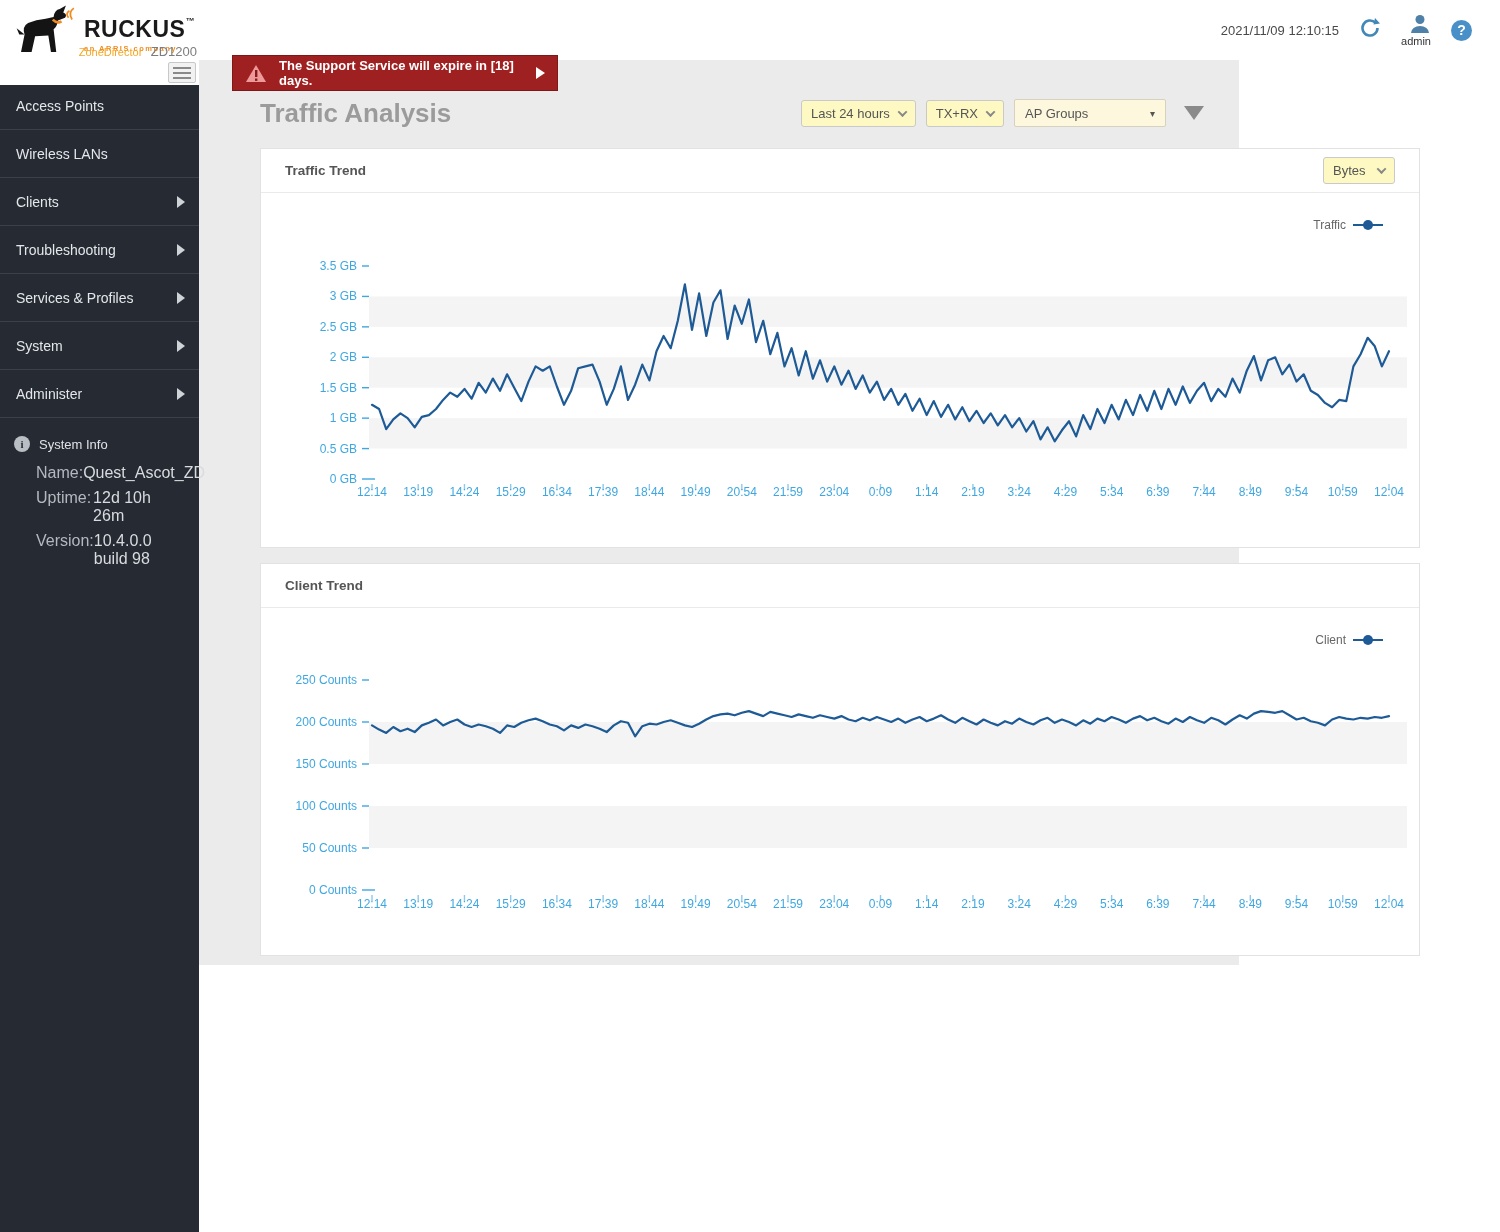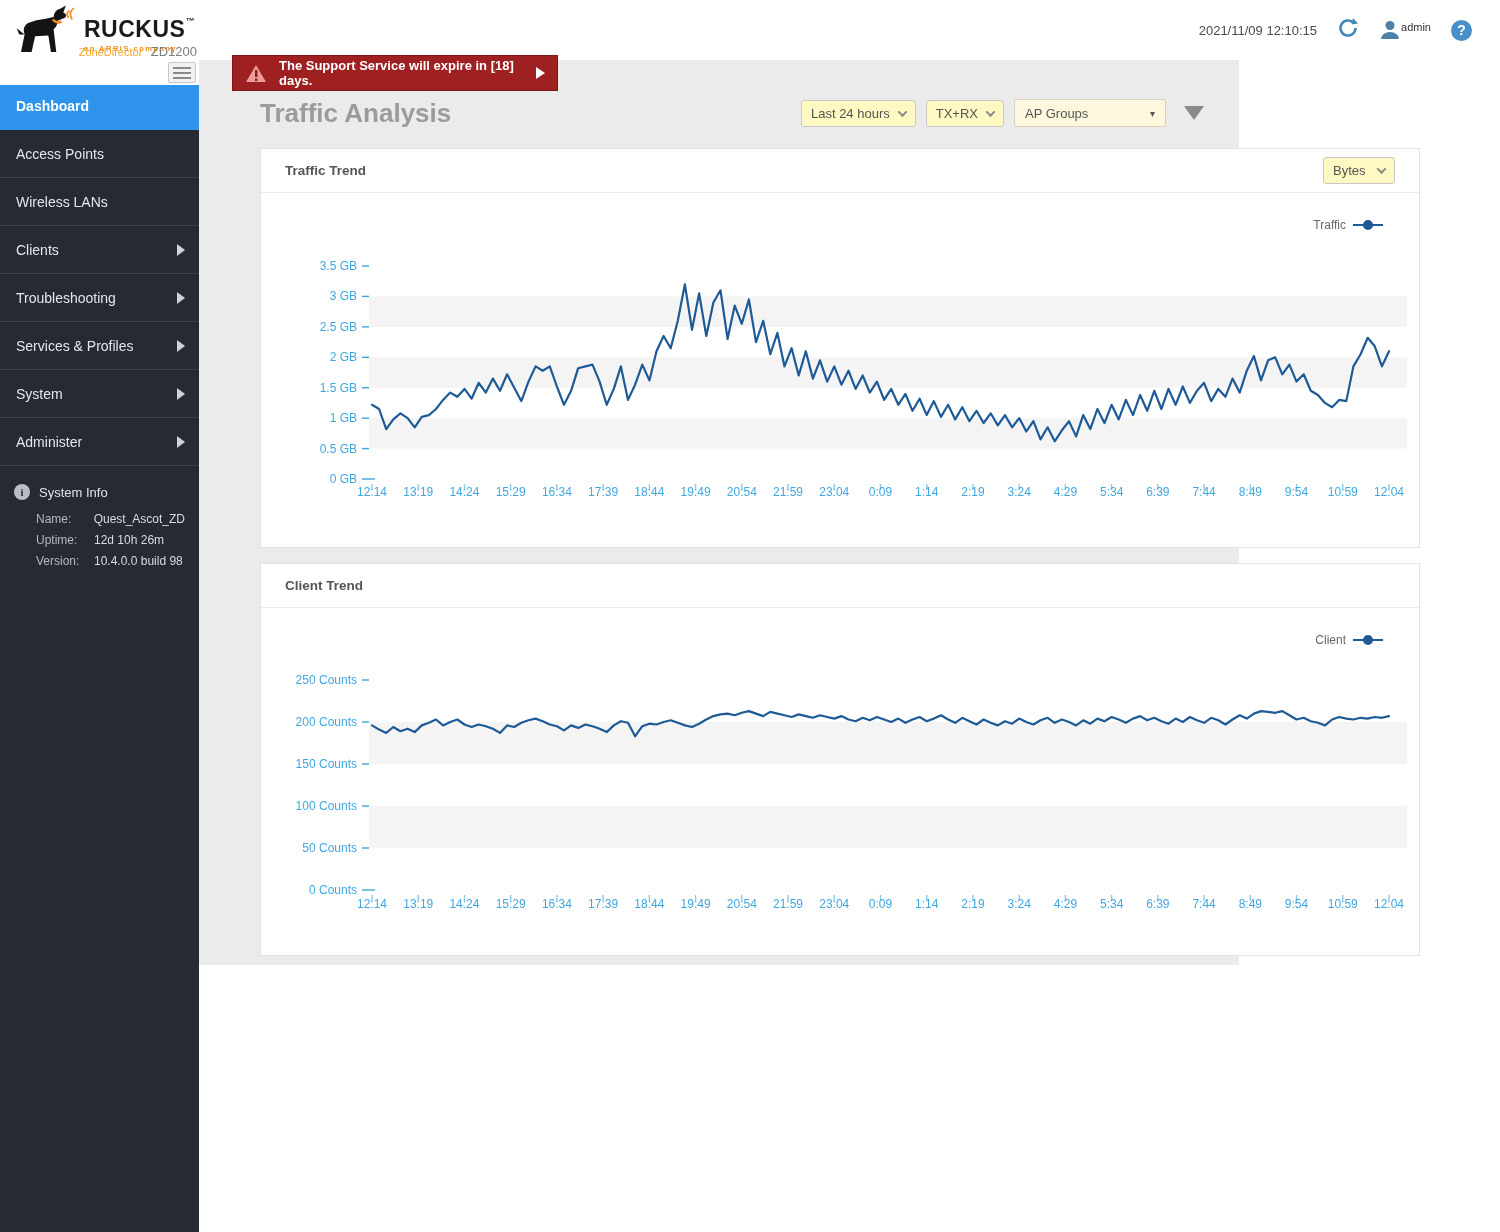--- a/index.html
+++ b/index.html
@@ -20,33 +20,33 @@
   .hamburger { position:absolute; right:3px; bottom:2px; width:28px; height:21px; background:#f2f2f2; border:1px solid #c8c8c8; border-radius:2px; display:flex; flex-direction:column; justify-content:center; gap:3px; padding:0 4px; cursor:pointer; }
   .hamburger span { display:block; height:2px; background:#8a8a8a; }
 
   .alert-banner { position:absolute; left:232px; top:15px; width:326px; height:36px; background:#9e2020; border:1px solid #7f1717; display:flex; align-items:center; padding:0 12px; cursor:pointer;margin-top:40px; }
   .alert-text { color:#fff; font-size:13px; font-weight:bold; margin-left:12px; flex:1; }
   .alert-arrow { width:0; height:0; border-top:6px solid transparent; border-bottom:6px solid transparent; border-left:9px solid #fff; margin-left:8px; }
 
   .header-right { position:absolute; right:28px; top:0; height:60px; display:flex; align-items:center; gap:20px; }
   .datetime { font-size:13px; color:#4a4a4a; }
   .refresh-btn, .help-btn { cursor:pointer; }
-  .admin-block { display:flex; flex-direction:row; align-items:flex-start; cursor:pointer; }
+  .admin-block { display:flex; flex-direction:column; align-items:flex-end; cursor:pointer; }
   .admin-label { font-size:11px; color:#333; margin-top:1px; }
   .help-btn { width:21px; height:21px; border-radius:50%; background:#4a90c8; color:#fff; font-size:14px; font-weight:bold; display:flex; align-items:center; justify-content:center; }
 
   
   .sidebar { position:absolute; left:0; top:82px; width:199px; height:1150px; background:#262b33; z-index:4; }
   .nav-item { height:48px; display:flex; align-items:center; padding:0 16px; color:#e3e6ea; font-size:14px; border-bottom:1px solid #3a414b; cursor:pointer; position:relative; }
   .nav-item.active { background:#2e93ea; color:#fff; font-weight:bold; border-bottom:1px solid #2e93ea; }
   .nav-caret { position:absolute; right:14px; width:0; height:0; border-top:6px solid transparent; border-bottom:6px solid transparent; border-left:8px solid #cfd3d8; }
   .sysinfo { margin-top:18px; padding:0 14px; color:#c6cad0; }
   .sysinfo-head { display:flex; align-items:center; gap:9px; font-size:13px; color:#dfe2e6; }
   .info-icon { width:16px; height:16px; border-radius:50%; background:#b9bec5; color:#262b33; font-size:11px; font-weight:bold; font-family:"Liberation Serif", serif; display:flex; align-items:center; justify-content:center; }
-  .sysinfo-rows { margin:12px 0 0 22px; font-size:12px; }
+  .sysinfo-rows { margin:12px 0 0 22px; font-size:16px; }
   .sysinfo-row { display:flex; margin-bottom:7px; }
   .sysinfo-label { width:58px; color:#b4b9c0; }
   .sysinfo-value { color:#d8dbdf; }
 
   
   .content { position:absolute; left:199px; top:60px; width:1040px; height:905px; background:#ebebeb; padding:30px 35px 0 61px; }
   .title-row { display:flex; align-items:center; height:46px; margin-bottom:12px; }
   .page-title { font-size:26px; font-weight:bold; color:#9b9b9b; flex:1; }
   .filters { display:flex; align-items:center; gap:10px; }
   .select-box { background:#fef9c3; border:1px solid #c9c9c9; border-radius:3px; height:27px; display:flex; align-items:center; padding:0 9px; font-size:13px; color:#555; cursor:pointer; gap:9px; }
@@ -115,23 +115,20 @@
     <span class="product-model">ZD1200</span>
   </div>
   <div class="hamburger">
     <span></span>
       <span></span>
       <span></span>
   </div>
 </div>
 
 <div class="sidebar">
-  <div class="nav-item active">
-      <span>Dashboard</span>
-    </div>
   <div class="nav-item">
       <span>Access Points</span>
     </div>
   <div class="nav-item">
       <span>Wireless LANs</span>
     </div>
   <div class="nav-item">
       <span>Clients</span>
       <span class="nav-caret"></span>
     </div>

